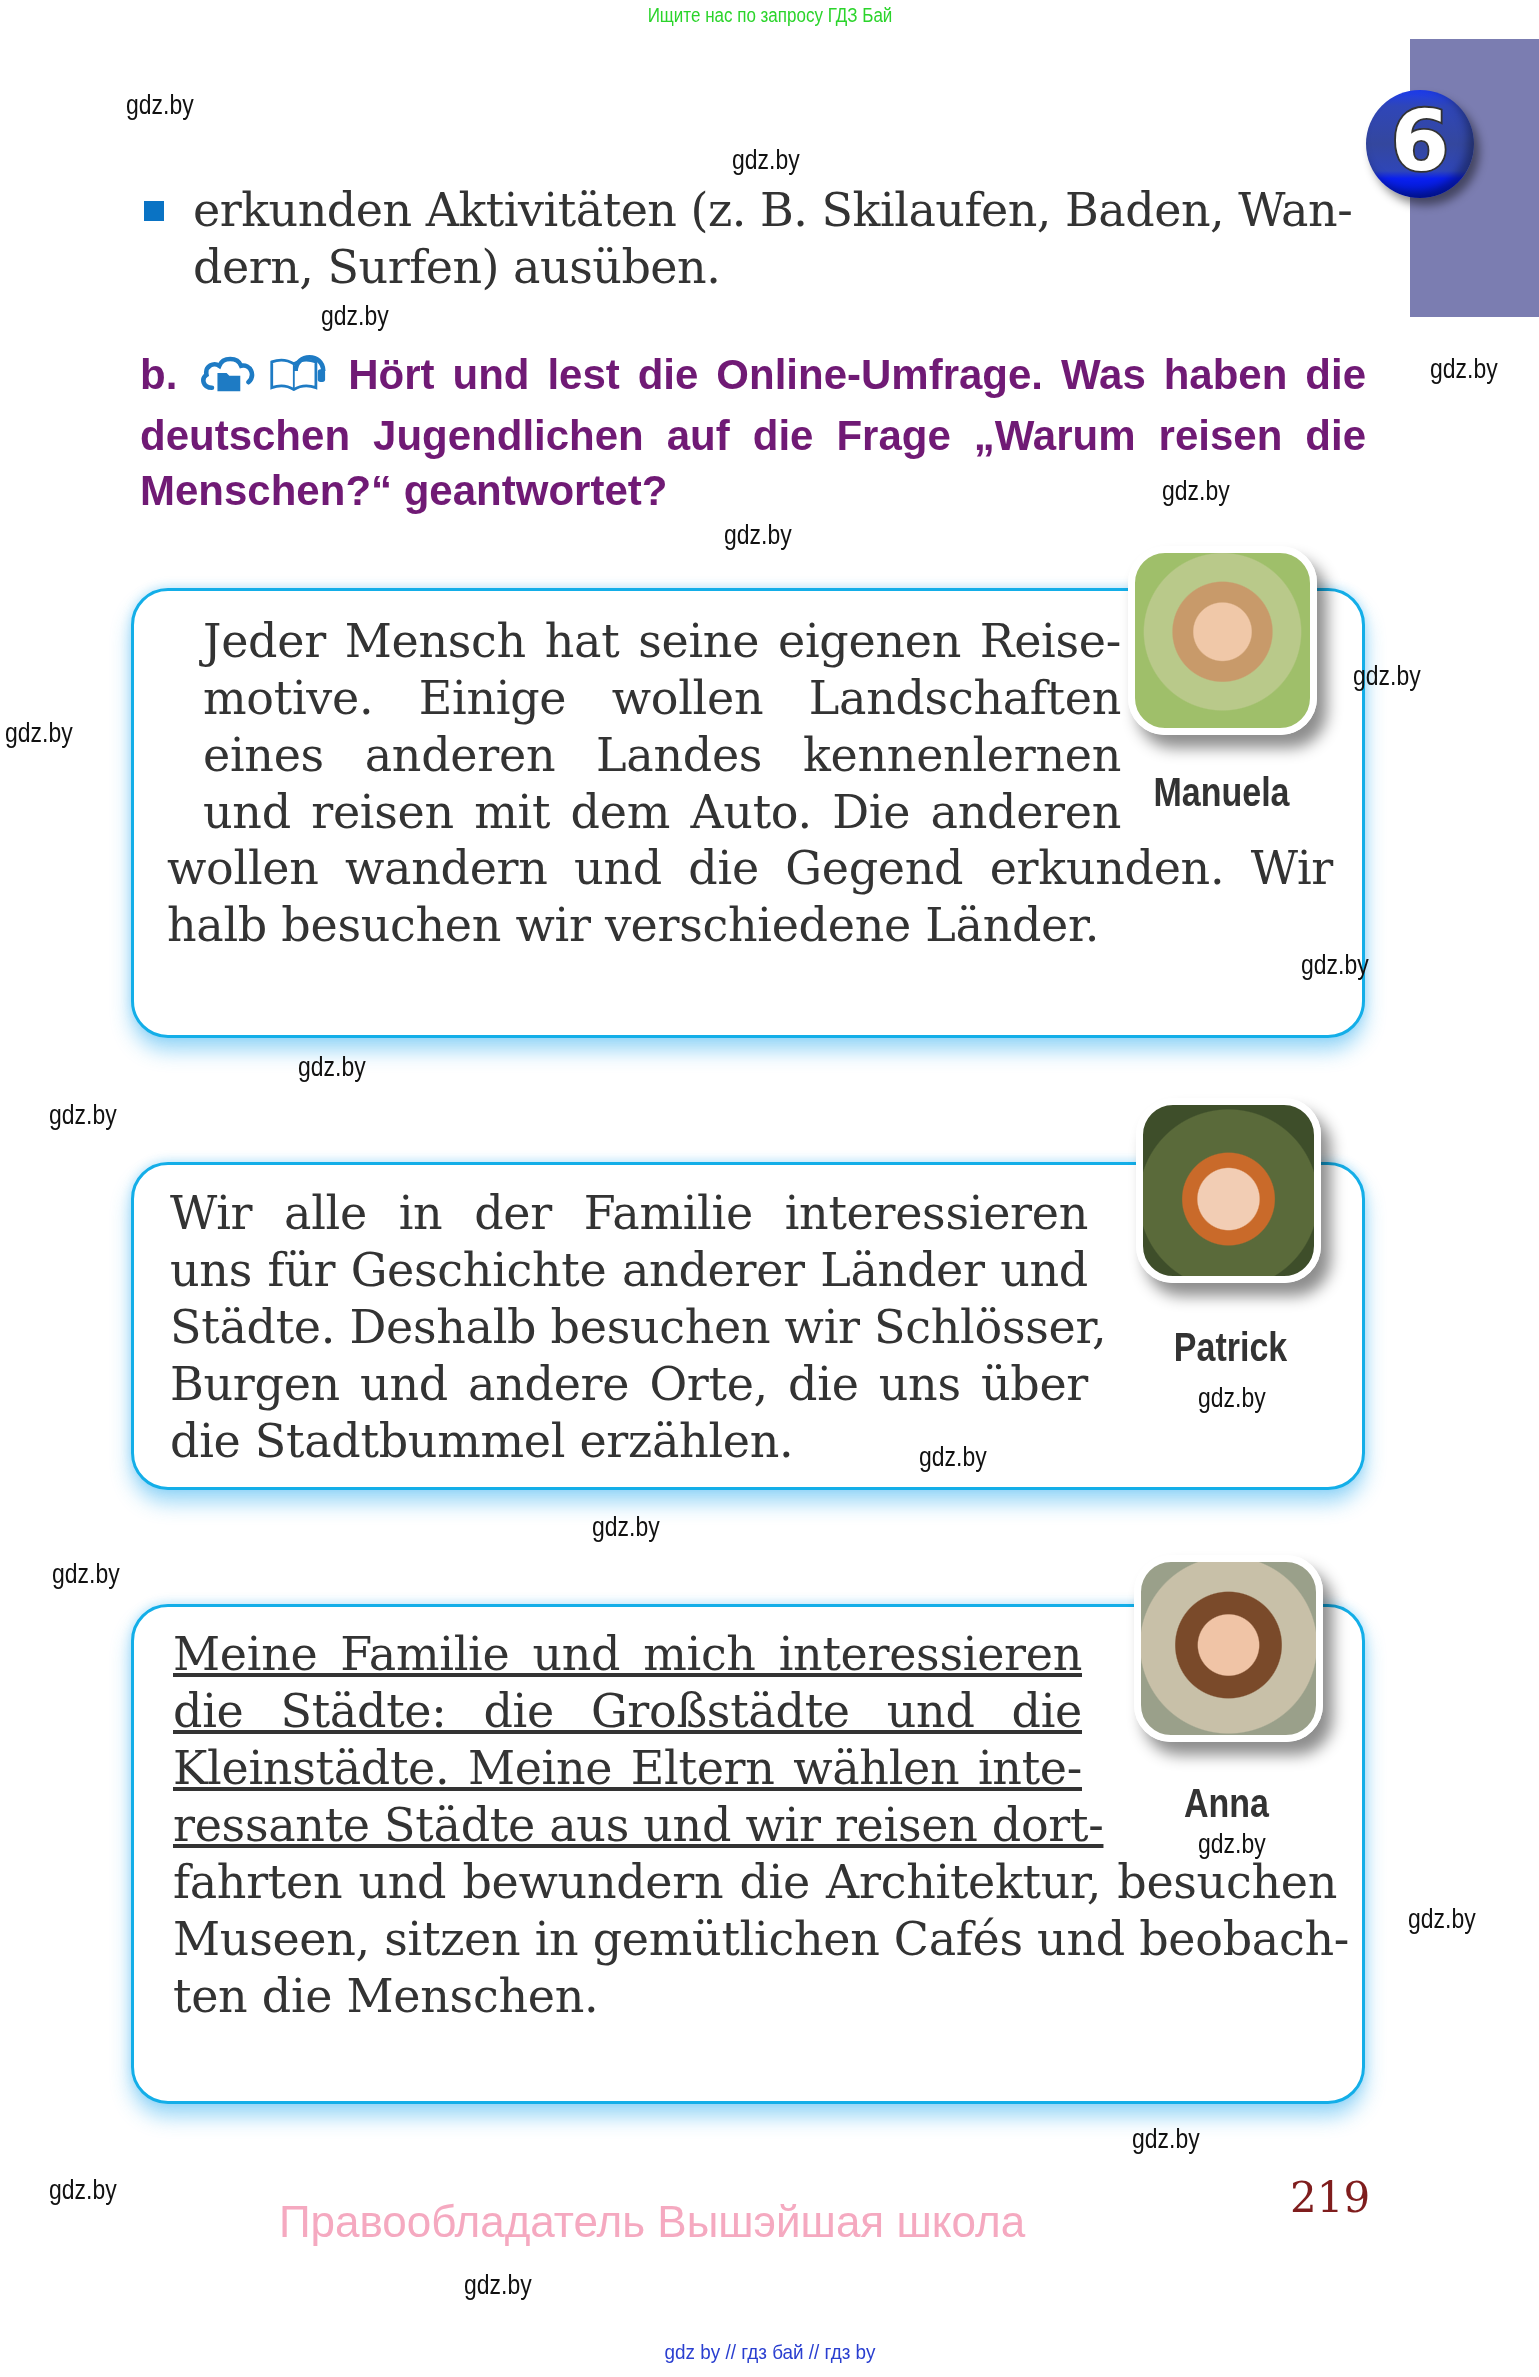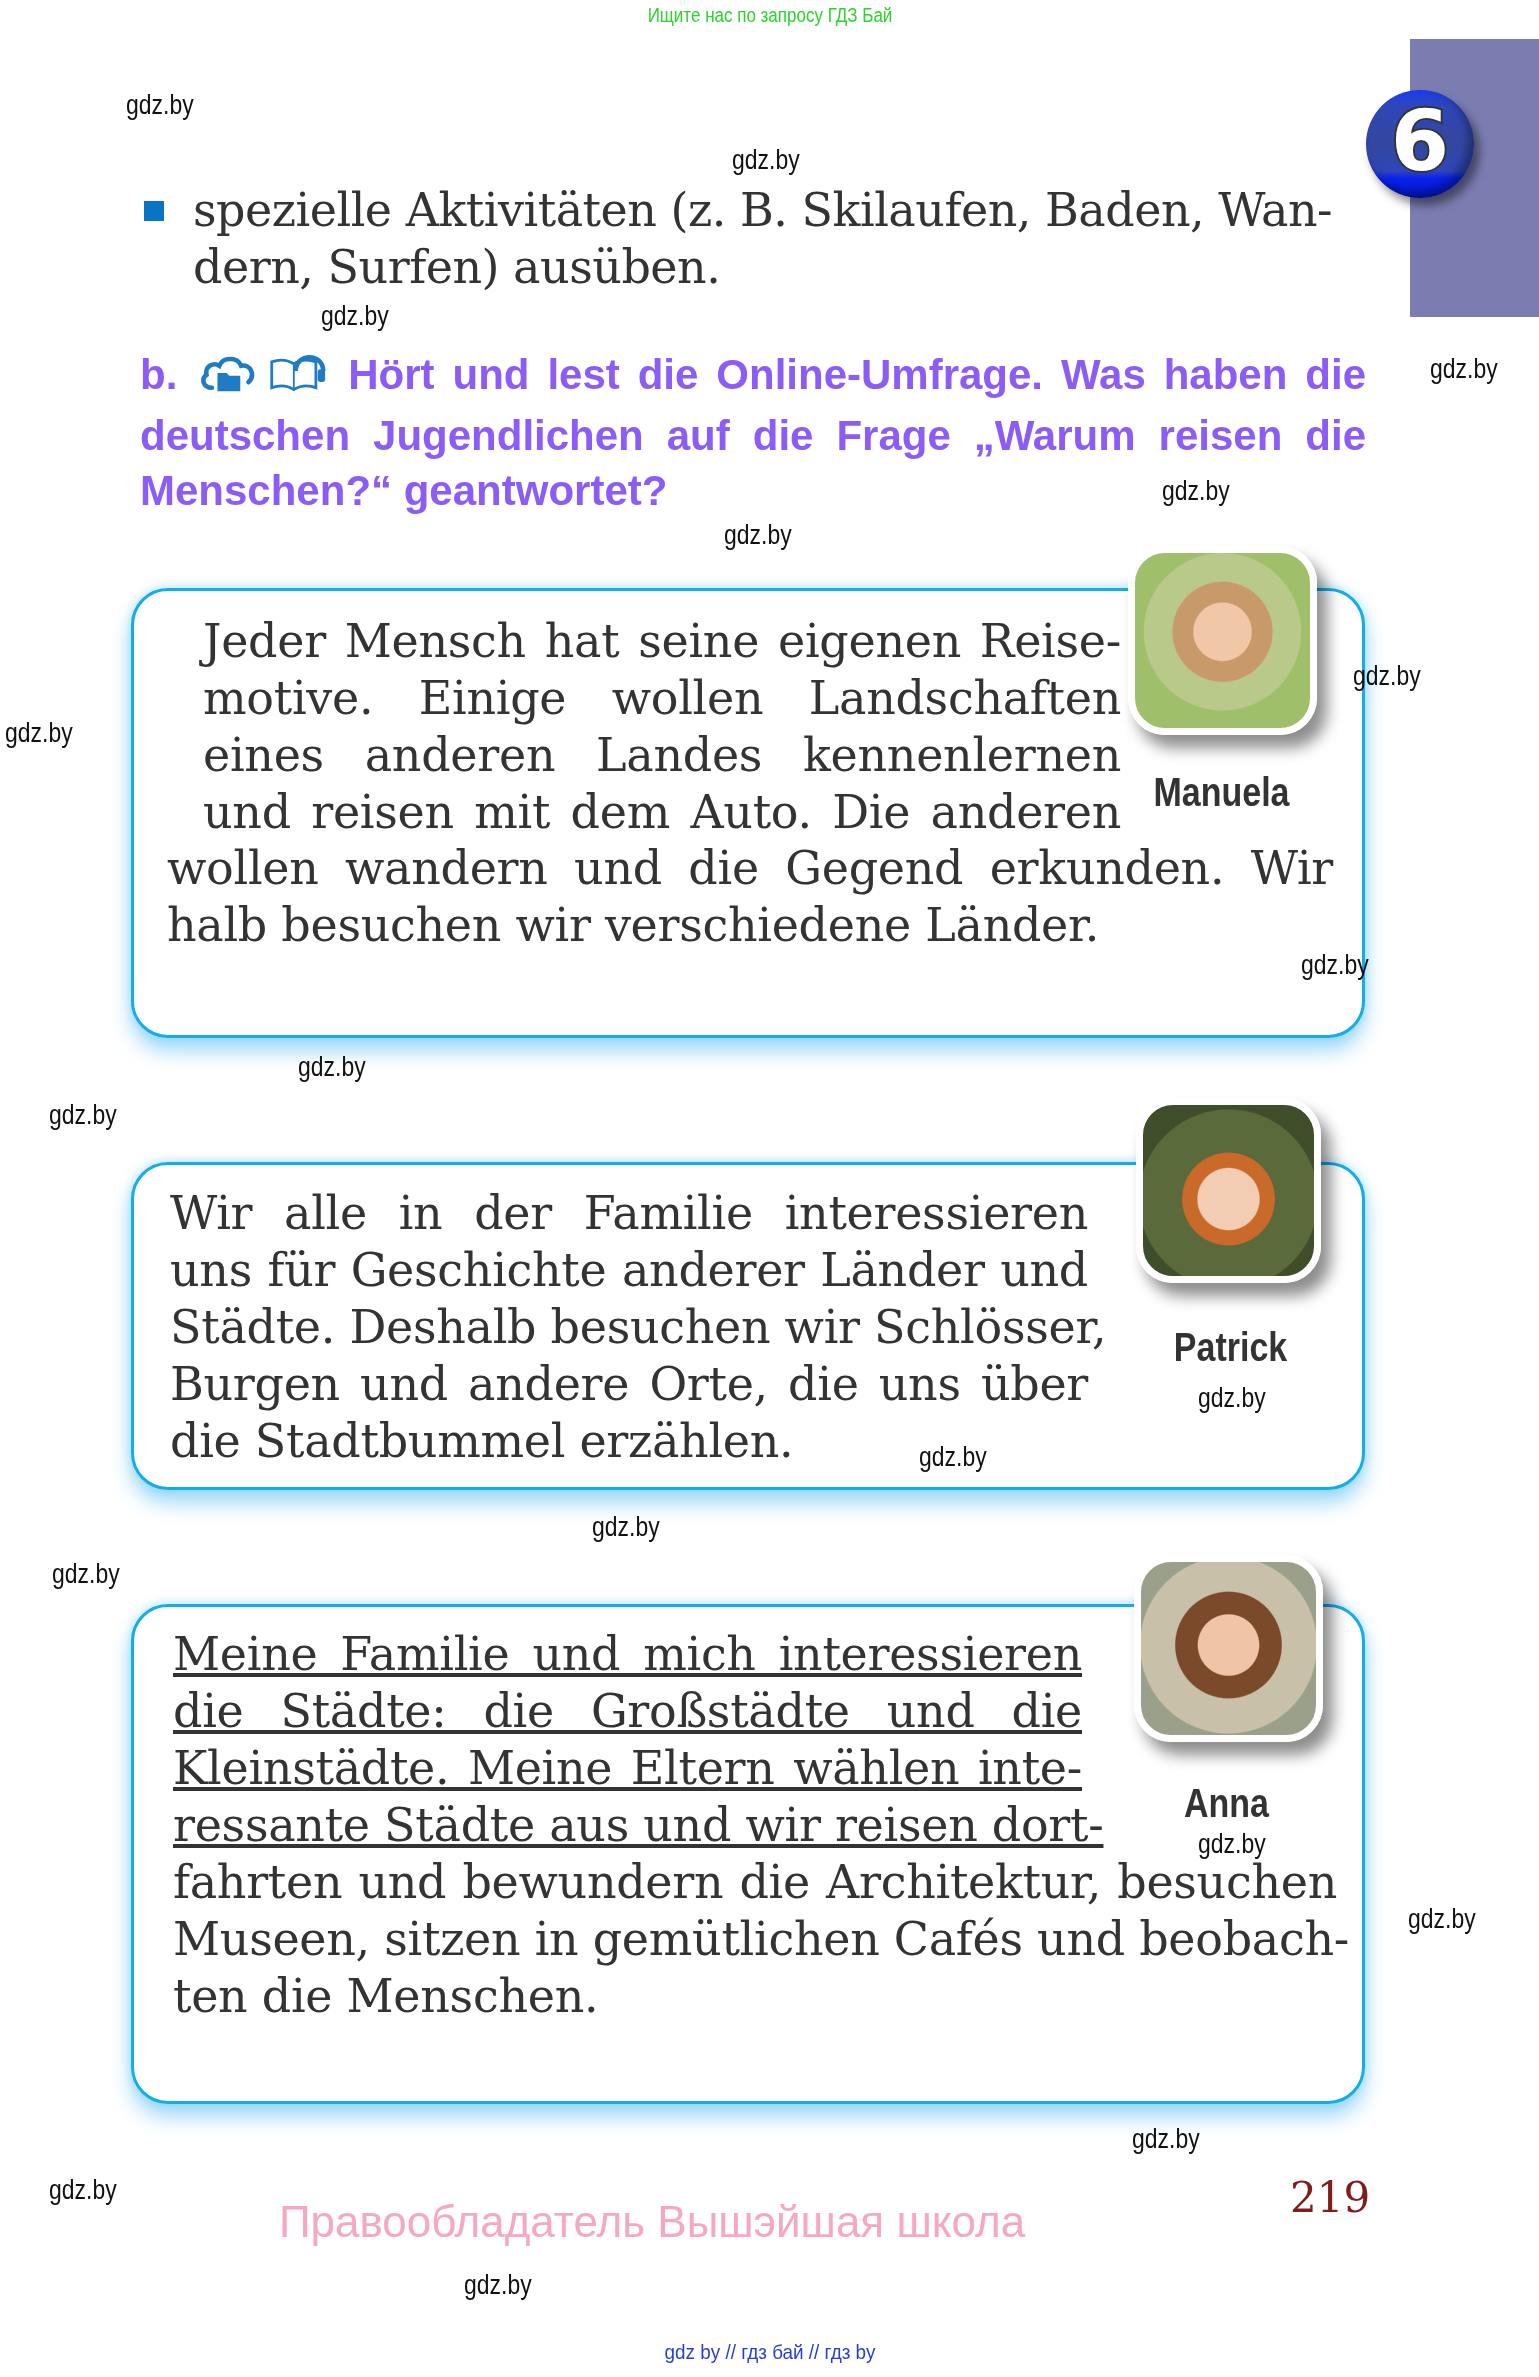--- a/index.html
+++ b/index.html
@@ -13,21 +13,21 @@
   .badge { left:1366px; top:90px; width:108px; height:108px; border-radius:50%;
            background:linear-gradient(#1c3cf0 0%, #2f46b8 15%, #34479e 50%, #2f46b8 75%, #0a20f0 82%, #0018c8 100%);
            box-shadow:5.5px 7.3px 9.2px rgba(0,0,0,0.45), inset -5.5px -5.5px 9.2px rgba(0,0,0,0.35);
            display:flex; align-items:center; justify-content:center; }
   .badge span { font-family:"DejaVu Sans", sans-serif; font-weight:bold; font-size:84px; color:#fff;
                 -webkit-text-stroke:3.7px #333; paint-order:stroke fill; line-height:1; margin-top:-5.5px; }
   .bullet { left:144px; top:201px; width:20px; height:20px; background:#0a73c4; }
   .bullet-text { left:193px; top:182px; width:1185px; font-size:46px; line-height:57px; text-align:justify;
                  letter-spacing:-0.5px; }
   .task { left:140px; top:347px; width:1226px; font-family:"Liberation Sans", sans-serif; font-weight:bold;
-          font-size:42px; line-height:55px; color:#8b5cf6; text-align:justify; text-align-last:left; }
+          font-size:42px; line-height:55px; color:#701a75; text-align:justify; text-align-last:left; }
   .task .icons { display:inline-block; vertical-align:-5.5px; margin:0 3.7px; }
   .box { position:absolute; left:131px; width:1234px; border:3.7px solid #13aee8; border-radius:37px; background:#fff;
          box-shadow:0 13px 20px rgba(40,170,240,0.45), 0 -1.8px 9.2px rgba(40,170,240,0.25); box-sizing:border-box; }
   .box-text { position:absolute; font-size:46px; line-height:57px; color:#333; letter-spacing:-0.3px; }
   .box-text .ln { display:block; white-space:nowrap; text-align:justify; text-align-last:justify; }
   .box-text .ln.last { text-align-last:left; }
   .photo { position:absolute; border:7.3px solid #fff; border-radius:37px; box-shadow:9.2px 13px 14.7px rgba(0,0,0,0.45);
            box-sizing:border-box; overflow:hidden; }
   .name { position:absolute; font-family:"Liberation Sans", sans-serif; font-weight:bold; font-size:40px;
           color:#333; text-align:center; transform:scaleX(0.85); }
@@ -42,21 +42,21 @@
 
 <div class="abs top-banner">Ищите нас по запросу ГДЗ Бай</div>
 
 <div class="abs side-tab"></div>
 <div class="abs badge">
   <span>6</span>
 </div>
 
 <div class="abs bullet"></div>
 <div class="abs bullet-text">
-  <span>spezielle Aktivitäten (z. B. Skilaufen, Baden, Wan-</span><br>
+  <span>erkunden Aktivitäten (z. B. Skilaufen, Baden, Wan-</span><br>
   <span>dern, Surfen) ausüben.</span>
 </div>
 
 <div class="abs task">
   <span>b.</span>
   <span class="icons">
     <svg width="57" height="42" viewBox="0 0 62 46">
       <path d="M14 38 C4 38 2 28 8 24 C6 14 16 10 22 14 C26 4 42 4 46 14 C56 12 62 24 54 32" fill="none" stroke="#1e7bc4" stroke-width="5" stroke-linecap="round"></path>
       <path d="M20 22 h10 l3 3 h12 v17 h-25 z" fill="#1e7bc4"></path>
     </svg>

